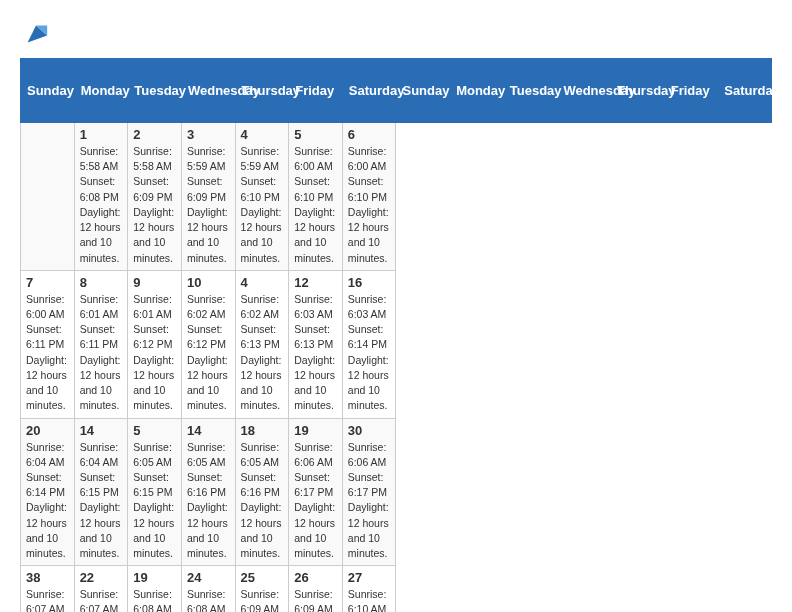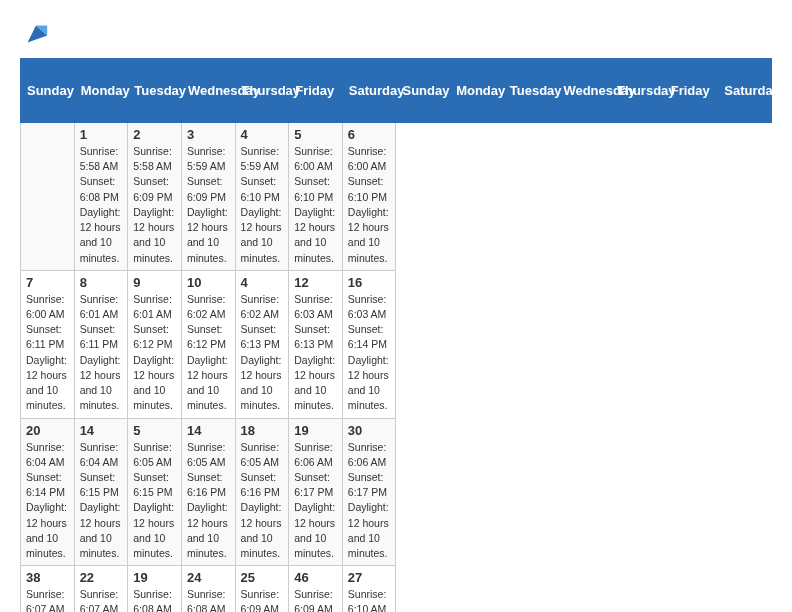--- a/index.html
+++ b/index.html
@@ -229,21 +229,21 @@
         </td>
         <td>
           <div class="day-number">24</div>
           <div class="day-info">Sunrise: 6:08 AM<br>Sunset: 6:19 PM<br>Daylight: 12 hours and 10 minutes.</div>
         </td>
         <td>
           <div class="day-number">25</div>
           <div class="day-info">Sunrise: 6:09 AM<br>Sunset: 6:20 PM<br>Daylight: 12 hours and 10 minutes.</div>
         </td>
         <td>
-          <div class="day-number">46</div>
+          <div class="day-number">26</div>
           <div class="day-info">Sunrise: 6:09 AM<br>Sunset: 6:20 PM<br>Daylight: 12 hours and 10 minutes.</div>
         </td>
         <td>
           <div class="day-number">27</div>
           <div class="day-info">Sunrise: 6:10 AM<br>Sunset: 6:20 PM<br>Daylight: 12 hours and 10 minutes.</div>
         </td>
       </tr>
     </tbody>
 </table>
 

